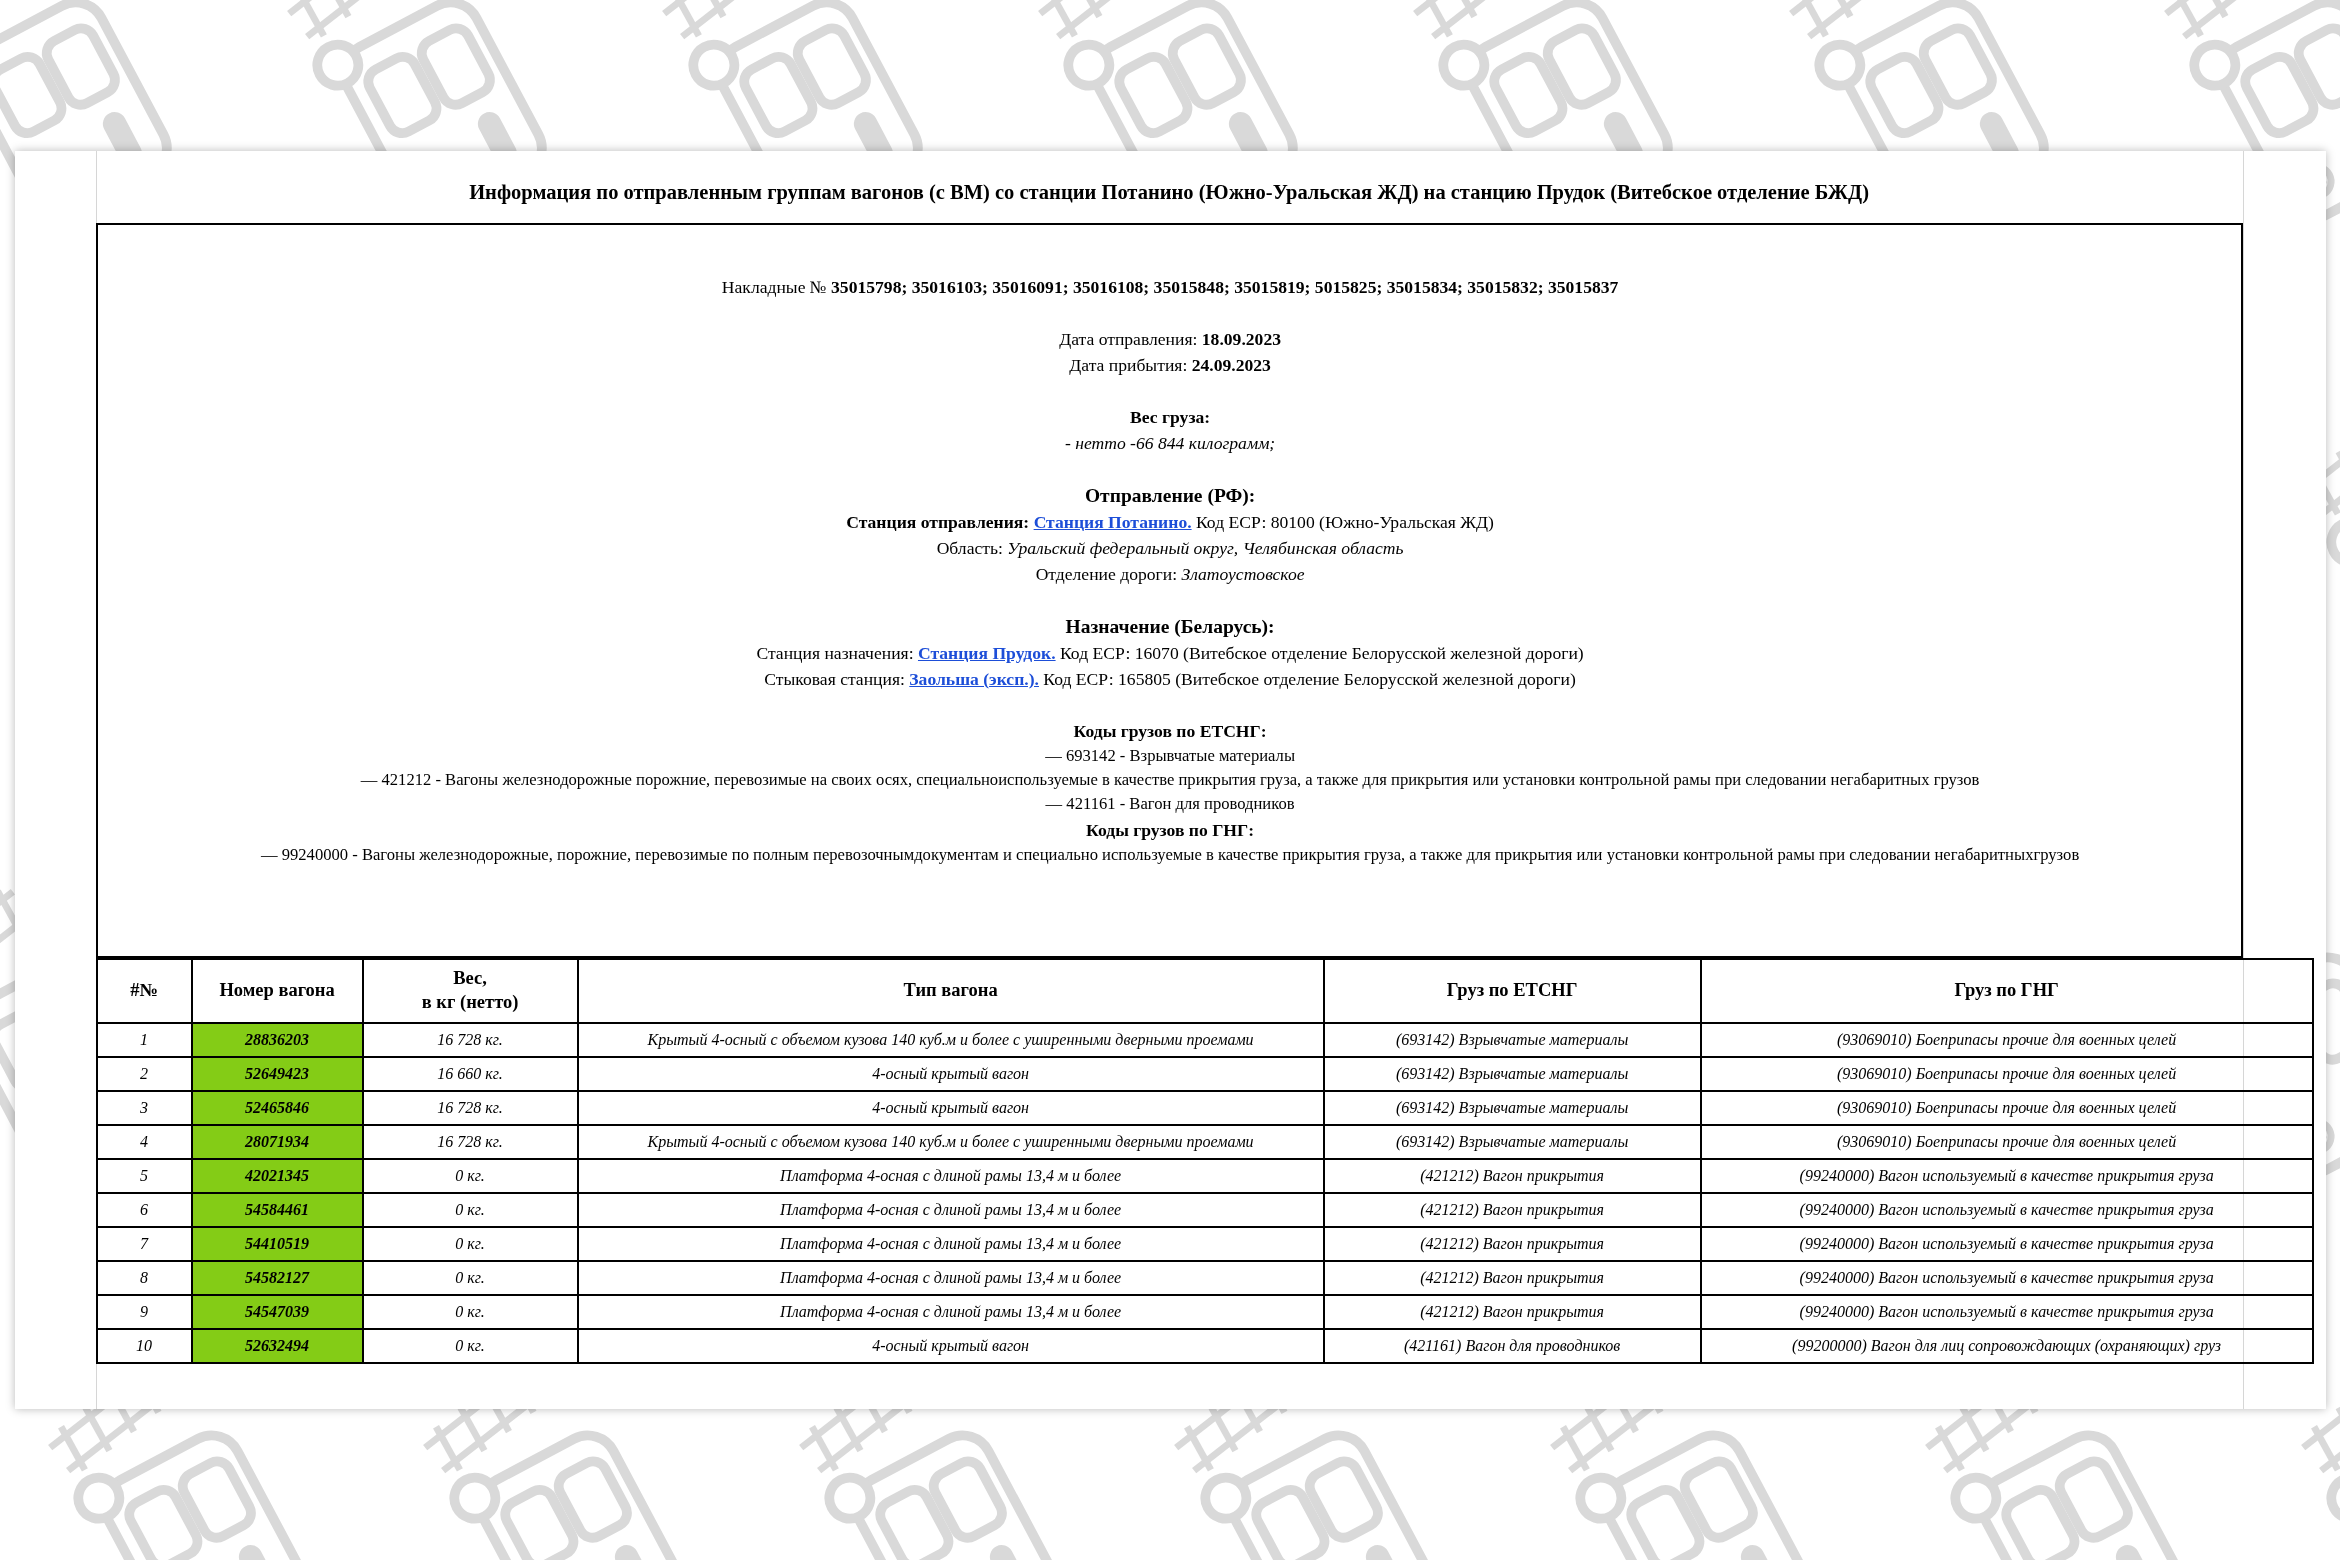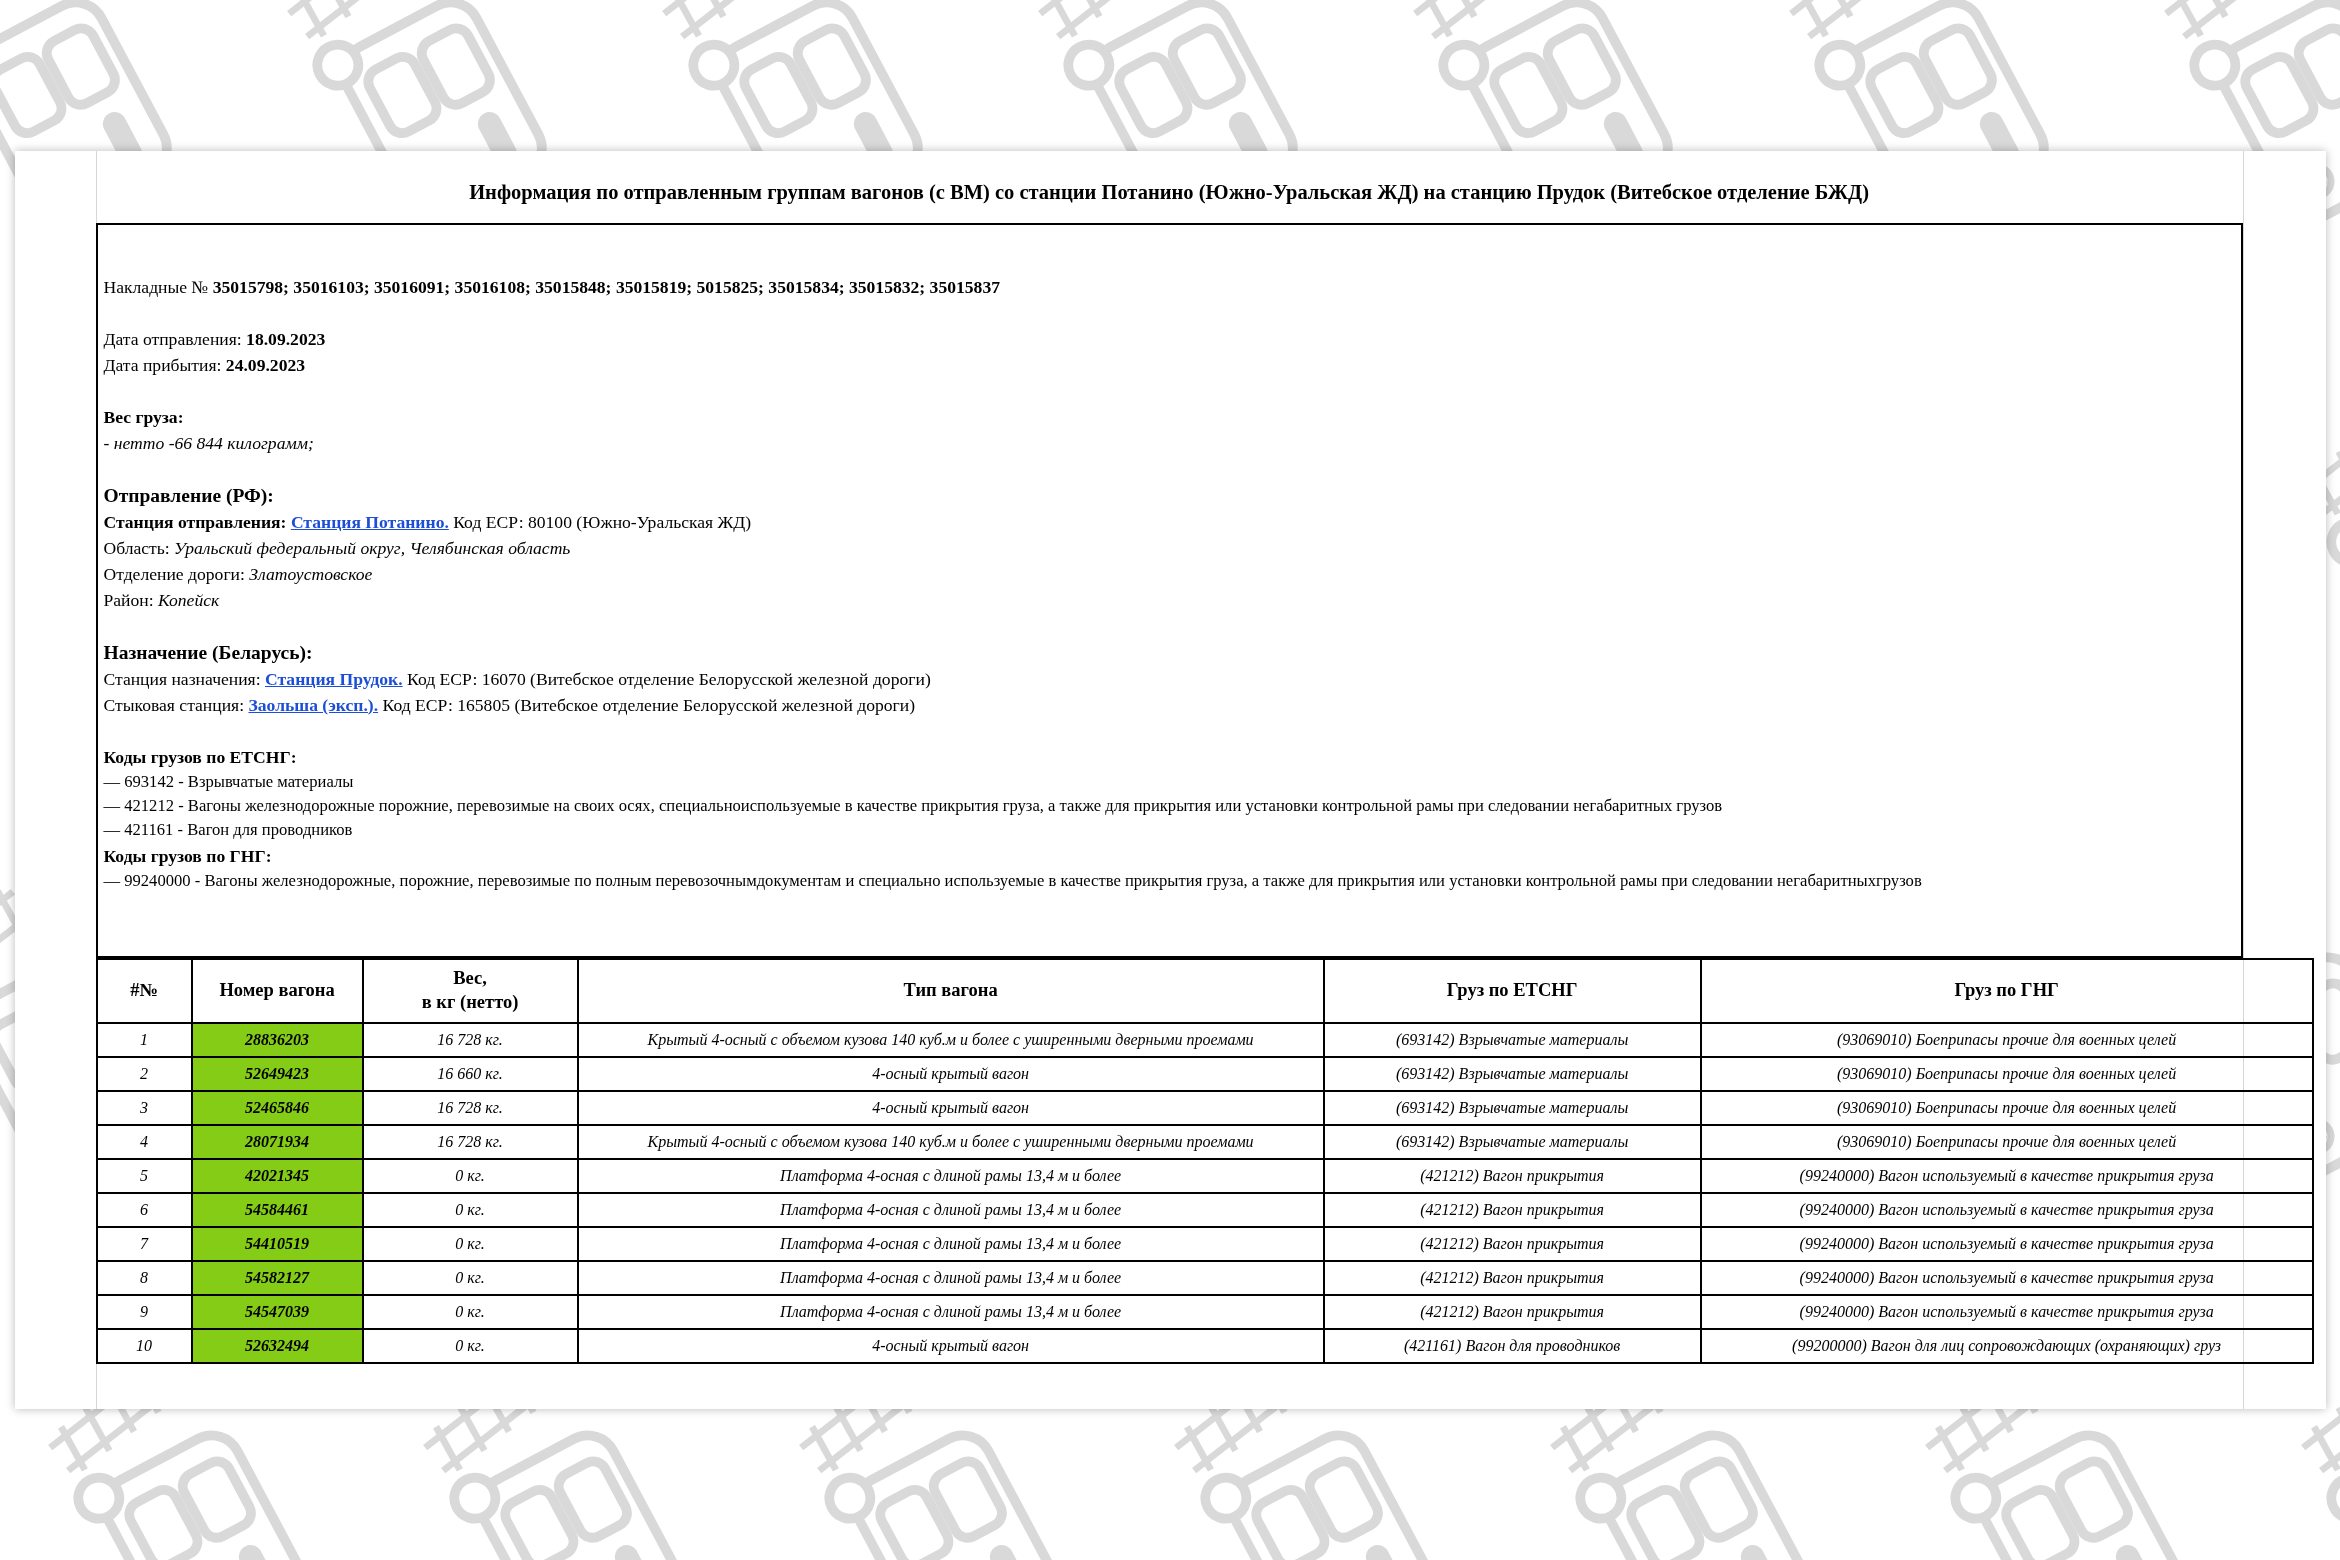--- a/index.html
+++ b/index.html
@@ -18,21 +18,21 @@
   .boundary{position:absolute;top:0;bottom:0;width:1px;background:#d6d6d6;}
   .boundary.left{left:81px;}
   .boundary.right{left:2228px;}
   .content{position:absolute;left:81px;top:0;width:2147px;}
   .doc-title{
     margin-top:29px;text-align:center;font-weight:bold;font-size:20.5px;line-height:25px;
     white-space:nowrap;
   }
   .info-box{
     margin-top:17.6px;border:2.4px solid #000;box-sizing:border-box;
-    height:735px;padding:49px 3.9px 9.8px 5.9px;overflow:hidden;
+    height:735px;padding:49px 3.9px 9.8px 5.9px;overflow:hidden;text-align:center;
   }
   .line{margin:0;font-size:17.6px;line-height:26px;white-space:nowrap;}
   .line.small{font-size:16.6px;line-height:24.4px;}
   .gap{margin-top:26px;}
   .heading{font-weight:bold;font-size:19.5px;line-height:27px;}
   .bold{font-weight:bold;}
   .italic{font-style:italic;}
   .red-link{color:#1d4ed8;font-weight:bold;text-decoration:underline;cursor:pointer;}
   
   table.wagons{border-collapse:collapse;width:2147px;margin-top:0;table-layout:fixed;}
@@ -689,21 +689,20 @@
       <p class="line gap"><span>Дата отправления: </span><span class="bold">18.09.2023</span></p>
       <p class="line"><span>Дата прибытия: </span><span class="bold">24.09.2023</span></p>
 
       <p class="line bold gap">Вес груза:</p>
       <p class="line italic">- нетто -66 844 килограмм;</p>
 
       <p class="line heading gap">Отправление (РФ):</p>
       <p class="line"><span class="bold">Станция отправления: </span><span class="red-link">Станция Потанино.</span><span> Код ЕСР: 80100 (Южно-Уральская ЖД)</span></p>
       <p class="line"><span>Область: </span><span class="italic">Уральский федеральный округ, Челябинская область</span></p>
       <p class="line"><span>Отделение дороги: </span><span class="italic">Златоустовское</span></p>
-      <p class="line"><span>Район: </span><span class="italic">Копейск</span></p>
 
       <p class="line heading gap">Назначение (Беларусь):</p>
       <p class="line"><span>Станция назначения: </span><span class="red-link">Станция Прудок.</span><span> Код ЕСР: 16070 (Витебское отделение Белорусской железной дороги)</span></p>
       <p class="line"><span>Стыковая станция: </span><span class="red-link">Заольша (эксп.).</span><span> Код ЕСР: 165805 (Витебское отделение Белорусской железной дороги)</span></p>
 
       <p class="line bold gap">Коды грузов по ЕТСНГ:</p>
       <p class="line small">— 693142 - Взрывчатые материалы</p>
       <p class="line small">— 421212 - Вагоны железнодорожные порожние, перевозимые на своих осях, специальноиспользуемые в качестве прикрытия груза, а также для прикрытия или установки контрольной рамы при следовании негабаритных грузов</p>
       <p class="line small">— 421161 - Вагон для проводников</p>
       <p class="line bold">Коды грузов по ГНГ:</p>

